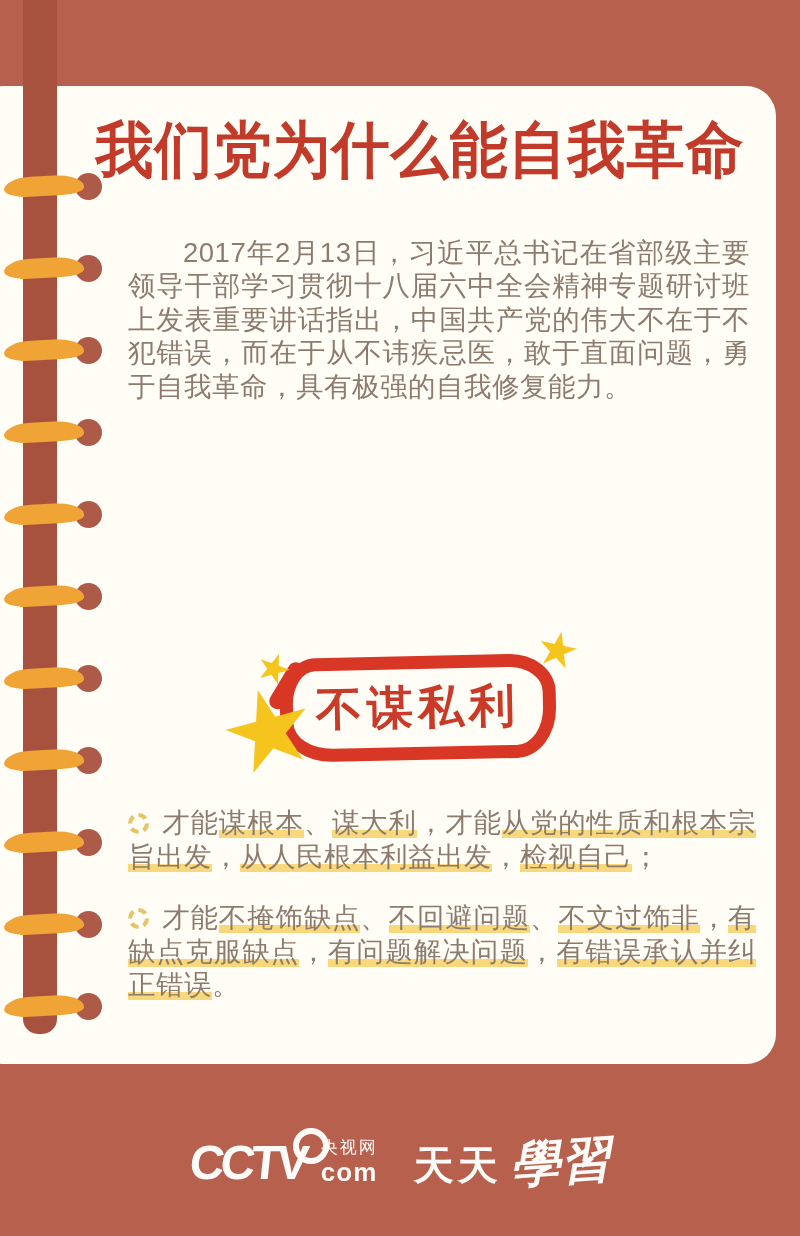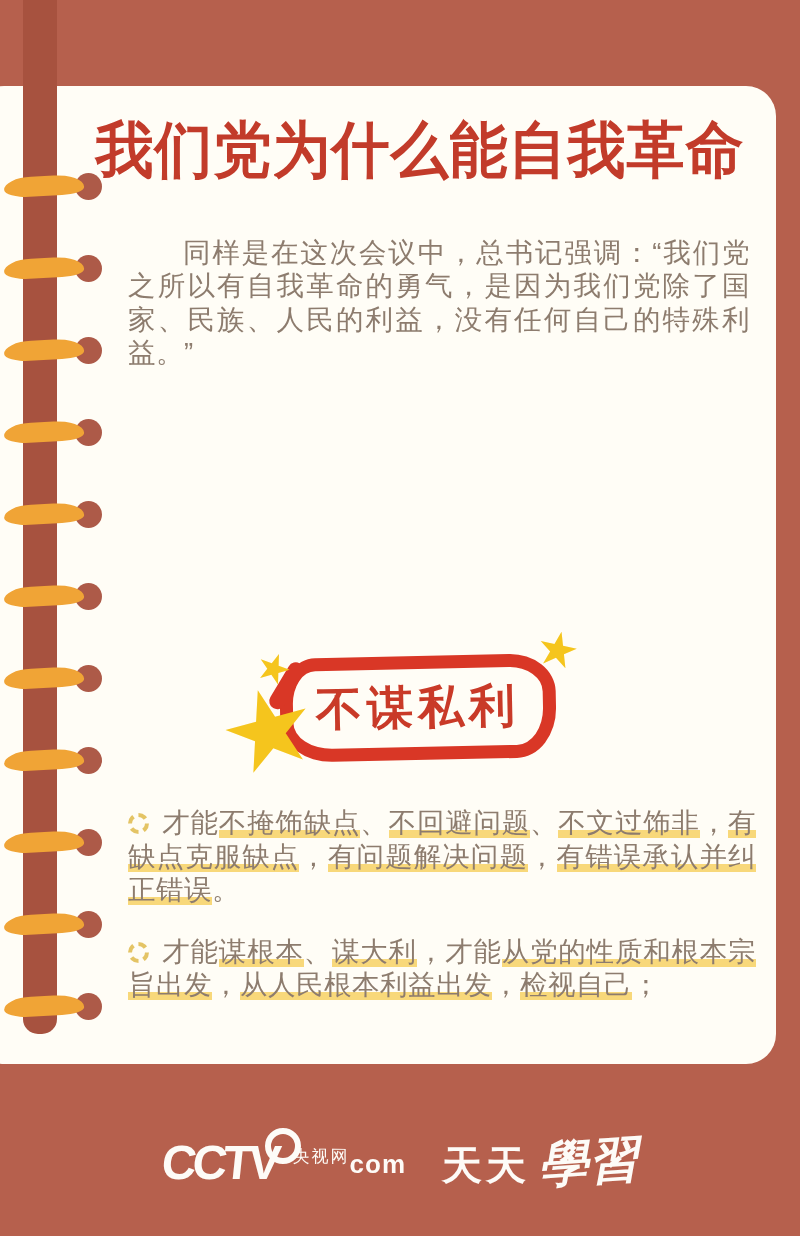--- a/index.html
+++ b/index.html
@@ -94,21 +94,21 @@
   }
   .cctv-group{display:flex;align-items:center;}
   .cctv-word{
     font-size:48px;font-weight:900;letter-spacing:-4px;
     transform:skewX(-6deg);
   }
   .cctv-ring{
     display:inline-block;width:24px;height:24px;border:6px solid #fdfbf7;
     border-radius:50%;margin-left:-12px;margin-bottom:32px;
   }
-  .cntv-stack{display:flex;flex-direction:row;margin-left:-8px;line-height:1;}
+  .cntv-stack{display:flex;flex-direction:column;margin-left:-8px;line-height:1;}
   .cntv{font-size:17px;letter-spacing:2px;}
   .com{font-size:26px;font-weight:700;letter-spacing:1px;margin-top:3px;}
   .study{display:flex;align-items:baseline;margin-left:36px;}
   .tian{font-size:40px;font-weight:700;letter-spacing:4px;}
   .xue{
     font-size:50px;font-weight:700;font-style:italic;margin-left:8px;
     font-family:"DejaVu Serif","Liberation Serif",serif;
     transform:rotate(-4deg);display:inline-block;
   }
 </style>
@@ -164,35 +164,35 @@
         <span class="ring-knob"></span>
         <span class="ring-band"></span>
       </div>
     </div>
 
   <div class="content">
 
     <h1 class="title">我们党为什么能自我革命</h1>
 
     <div class="bodytext">
-      <p>同样是在这次会议中，总书记强调：“我们党之所以有自我革命的勇气，是因为我们党除了国家、民族、人民的利益，没有任何自己的特殊利益。”</p>
+      <p>2017年2月13日，习近平总书记在省部级主要领导干部学习贯彻十八届六中全会精神专题研讨班上发表重要讲话指出，中国共产党的伟大不在于不犯错误，而在于从不讳疾忌医，敢于直面问题，勇于自我革命，具有极强的自我修复能力。</p>
     </div>
 
     <div class="badge">
       <span class="star star-big">★</span>
       <span class="star star-small">★</span>
       <span class="star star-tr">★</span>
       <div class="badge-frame">
         <span class="badge-label">不谋私利</span>
       </div>
     </div>
 
     <div class="bullets">
+        <p class="bullet"><span class="bullet-icon"></span><span>才能</span><span class="hl">谋根本</span><span>、</span><span class="hl">谋大利</span><span>，才能</span><span class="hl">从党的性质和根本宗旨出发</span><span>，</span><span class="hl">从人民根本利益出发</span><span>，</span><span class="hl">检视自己</span><span>；</span></p>
         <p class="bullet"><span class="bullet-icon"></span><span>才能</span><span class="hl">不掩饰缺点</span><span>、</span><span class="hl">不回避问题</span><span>、</span><span class="hl">不文过饰非</span><span>，</span><span class="hl">有缺点克服缺点</span><span>，</span><span class="hl">有问题解决问题</span><span>，</span><span class="hl">有错误承认并纠正错误</span><span>。</span></p>
-        <p class="bullet"><span class="bullet-icon"></span><span>才能</span><span class="hl">谋根本</span><span>、</span><span class="hl">谋大利</span><span>，才能</span><span class="hl">从党的性质和根本宗旨出发</span><span>，</span><span class="hl">从人民根本利益出发</span><span>，</span><span class="hl">检视自己</span><span>；</span></p>
       </div>
 
   </div>
 
   <div class="footer">
     <div class="cctv-group">
       <span class="cctv-word">CCTV</span>
       <span class="cctv-ring"></span>
       <span class="cntv-stack">
         <span class="cntv">央视网</span>

